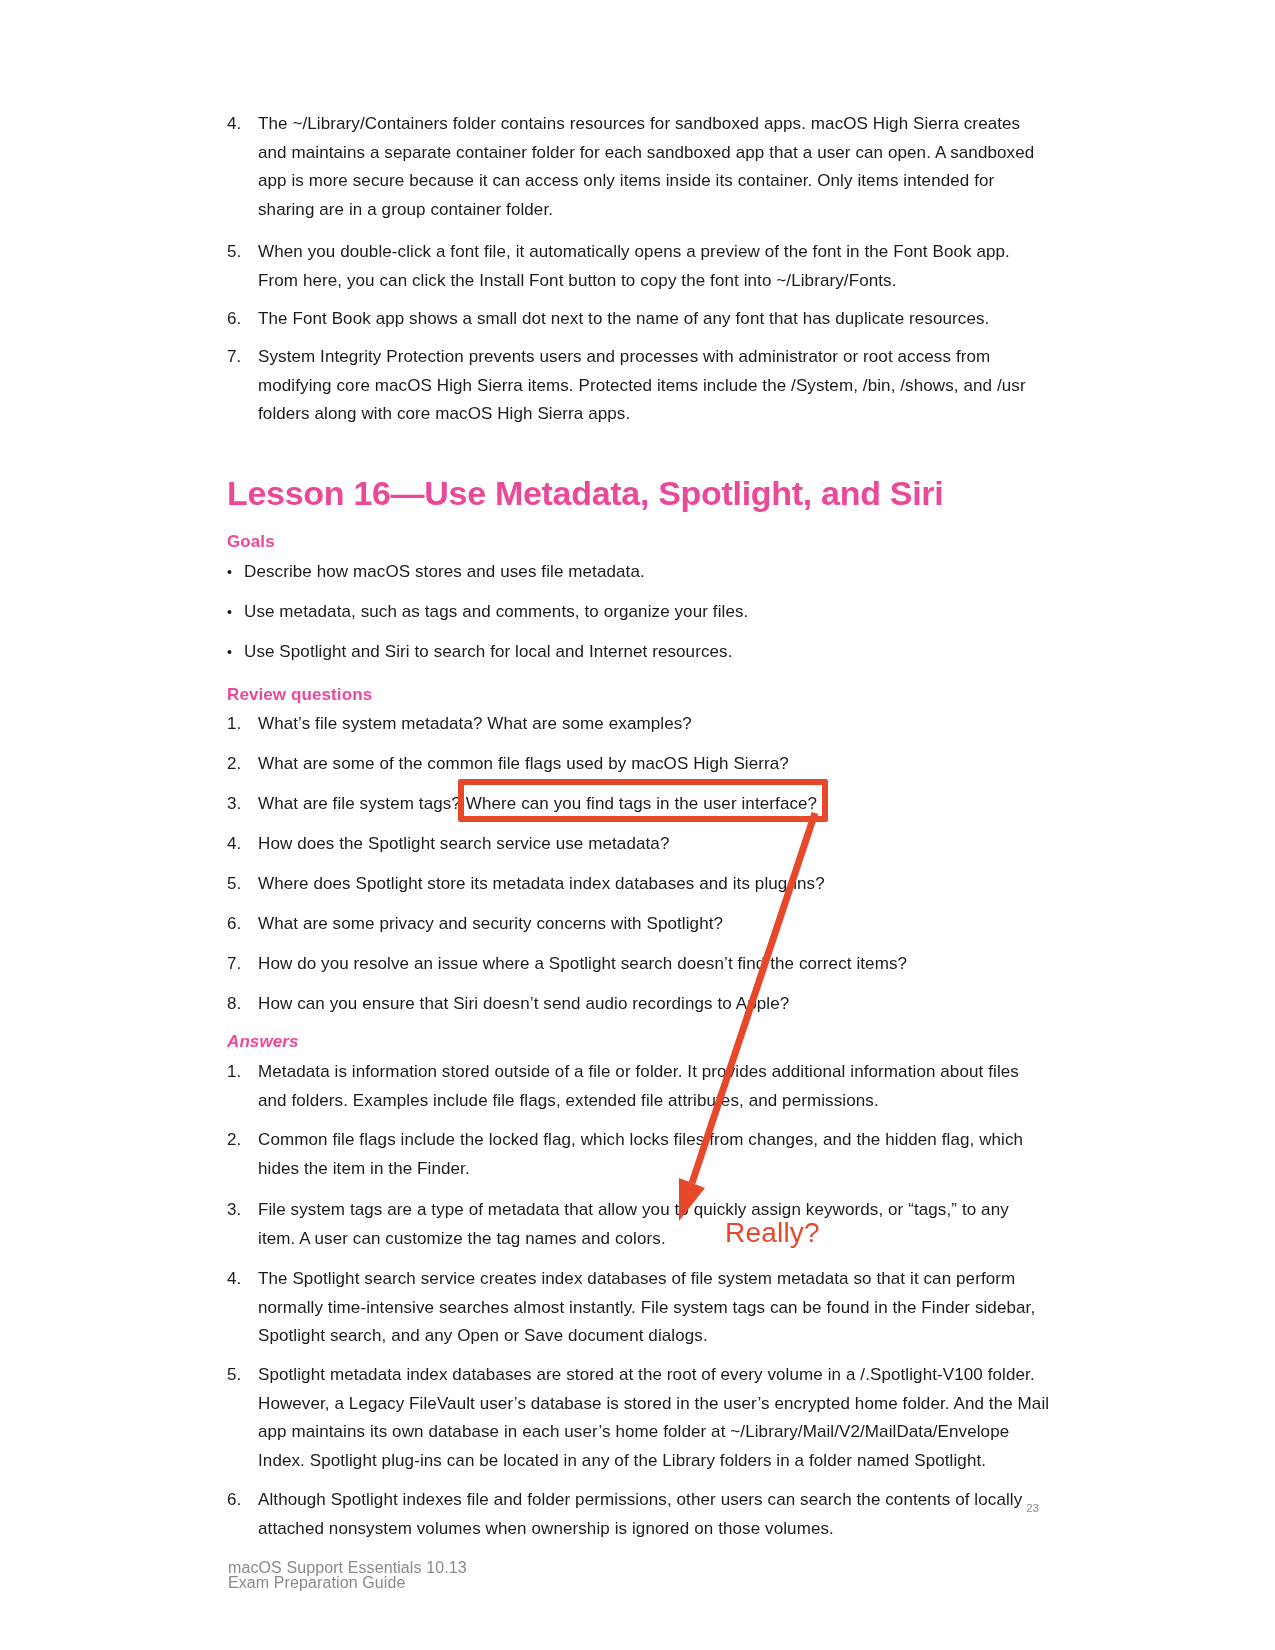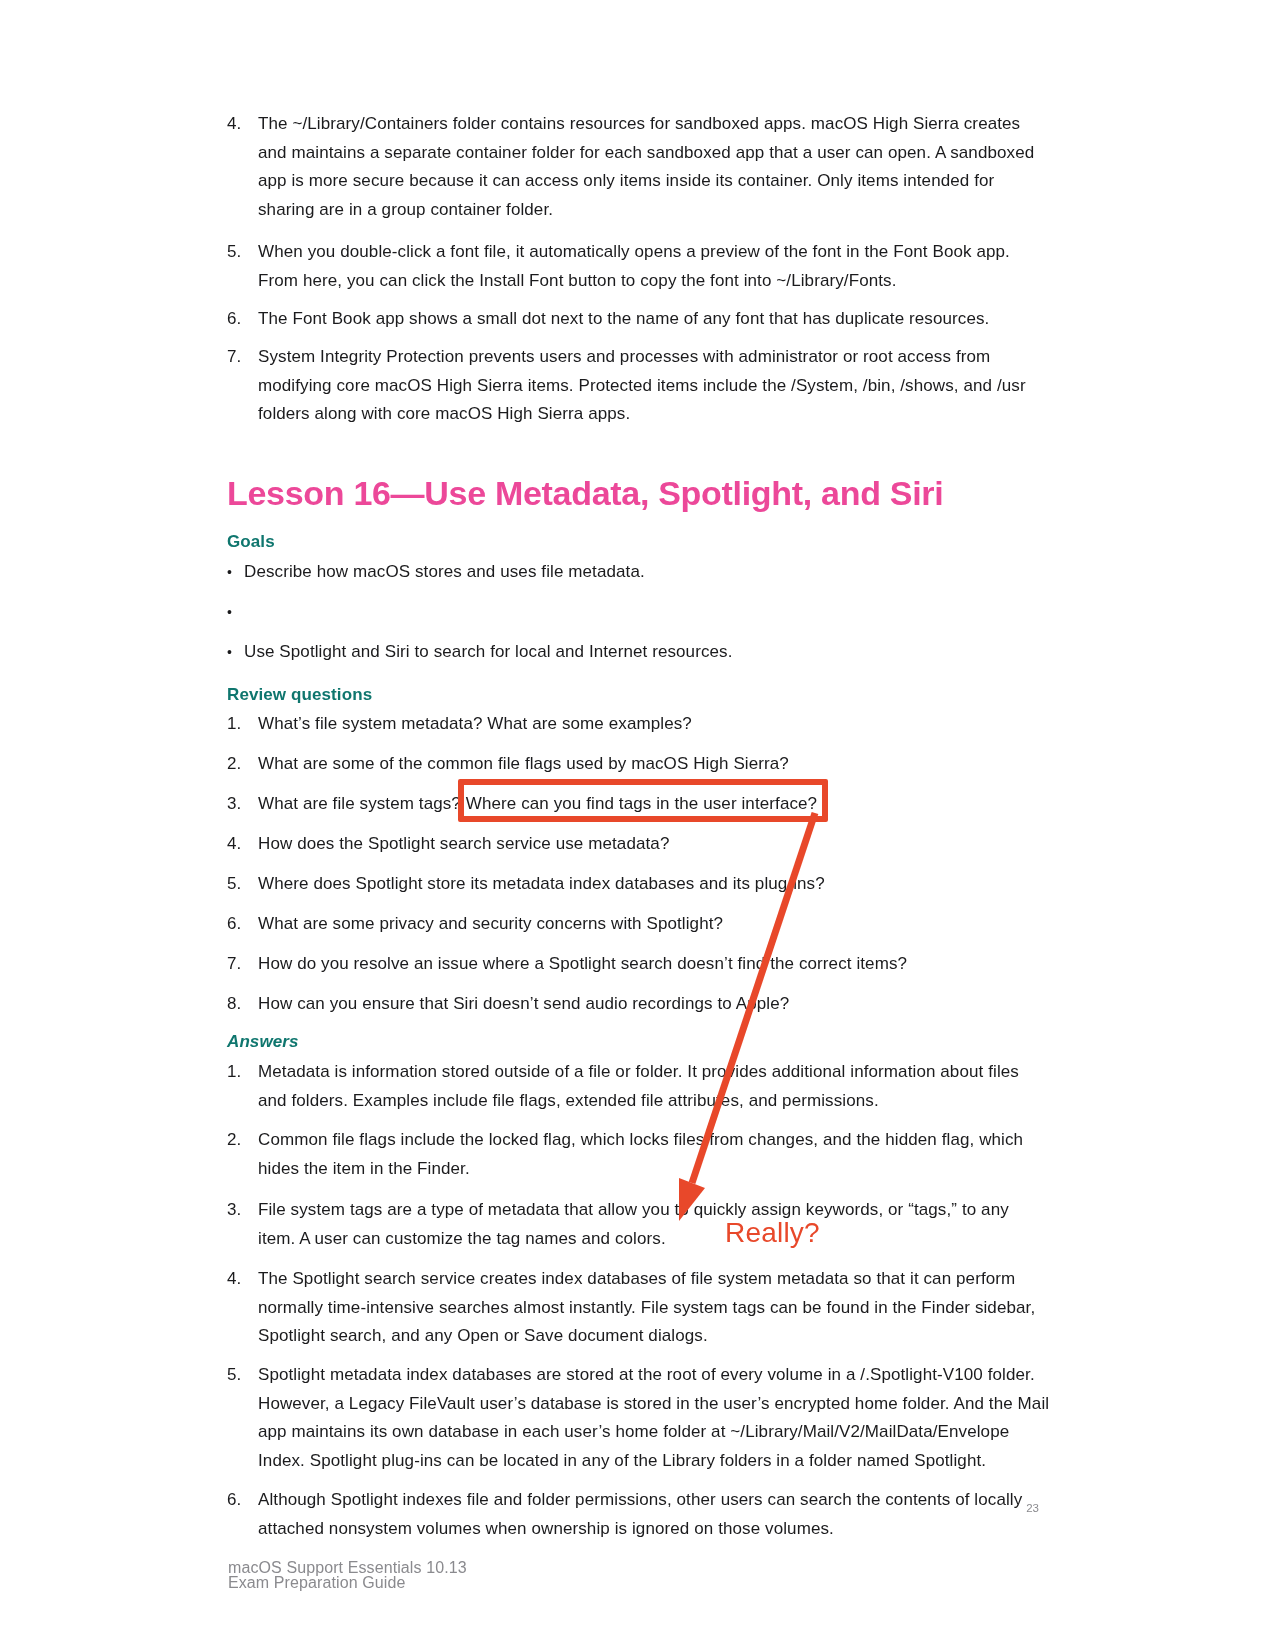--- a/index.html
+++ b/index.html
@@ -17,21 +17,21 @@
   }
   .row{display:flex;}
   .row .num{flex:none;width:31px;}
   .row .txt{white-space:pre;}
   h1{
     font-size:34px;line-height:38px;font-weight:600;letter-spacing:-0.3px;
     margin:45px 0 0 0;color:#ec4899;
   }
   h2{
     font-size:17px;line-height:28.5px;font-weight:700;
-    margin:0;color:#0f766e;
+    margin:0;color:#ec4899;
   }
   h2.goals{margin-top:16.5px;}
   h2.review{margin-top:15px;}
   h2.answers{margin-top:9.5px;font-style:italic;}
   ul.bullets{list-style:none;margin:1px 0 0 0;padding:0;}
   ul.bullets li{display:flex;margin-bottom:11.5px;}
   ul.bullets li:last-child{margin-bottom:0;}
   ul.bullets .dot{flex:none;width:17px;font-size:14px;}
   .questions{margin-top:0.5px;}
   .questions .row{margin-bottom:11.5px;}
@@ -91,20 +91,21 @@
     <h1>Lesson 16—Use Metadata, Spotlight, and Siri</h1>
 
     <h2 class="goals">Goals</h2>
     <ul class="bullets">
       <li>
         <span class="dot">•</span>
         <span>Describe how macOS stores and uses file metadata.</span>
       </li>
       <li>
         <span class="dot">•</span>
+        <span>Use metadata, such as tags and comments, to organize your files.</span>
       </li>
       <li>
         <span class="dot">•</span>
         <span>Use Spotlight and Siri to search for local and Internet resources.</span>
       </li>
     </ul>
 
     <h2 class="review">Review questions</h2>
     <section class="questions">
       <div class="row">

